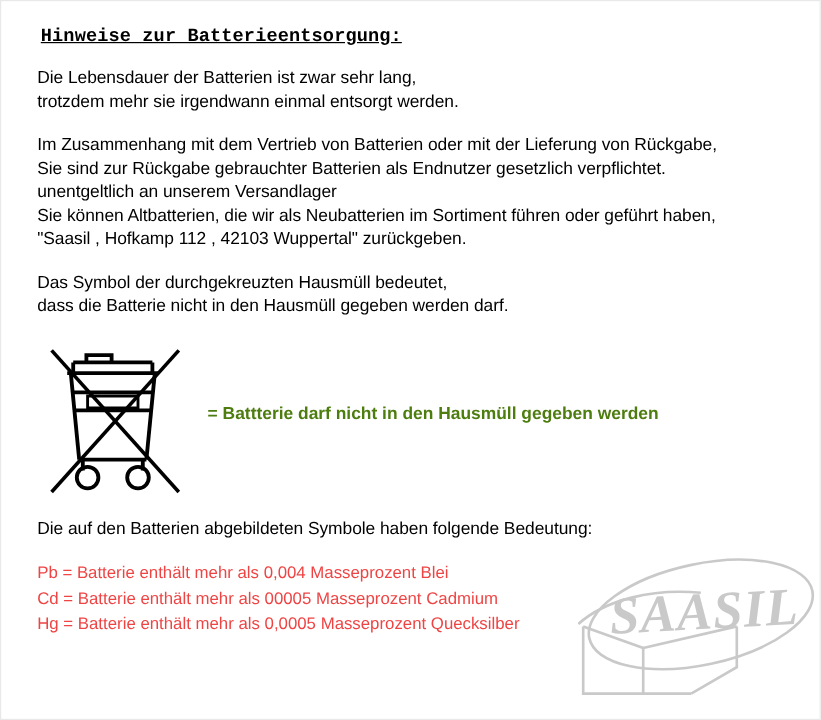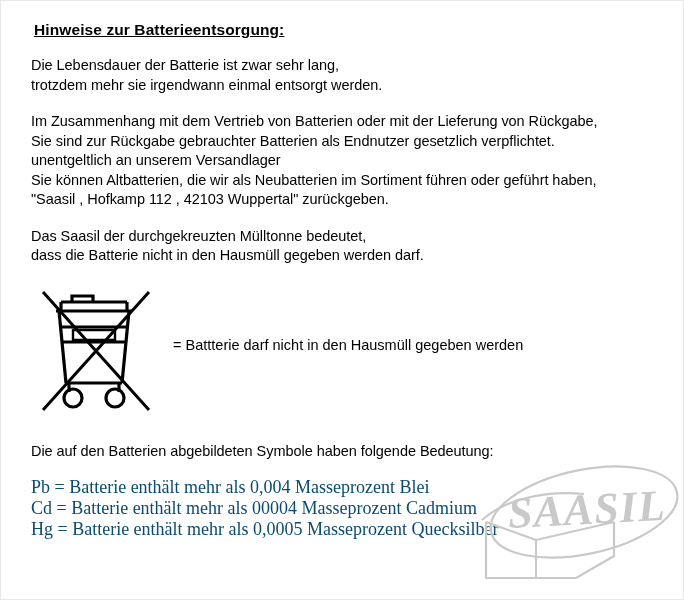--- a/index.html
+++ b/index.html
@@ -28,20 +28,21 @@
     padding: 12px 22px 0 30px;
     box-sizing: border-box;
   }
   .heading {
     font-size: 15.5px;
     font-weight: bold;
     text-decoration: underline;
     color: #000;
     margin: 8px 0 0 3px;
     letter-spacing: 0.1px;
+    font-family: Liberation Mono, monospace;
   }
   .para {
     font-size: 14.5px;
     color: #000;
     line-height: 19.5px;
     margin: 0;
     letter-spacing: -0.05px;
   }
   .block {
     margin-top: 17px;
@@ -59,32 +60,31 @@
     left: 4px;
     top: 0;
     width: 120px;
     height: 135px;
   }
   .bin-caption {
     position: absolute;
     left: 142px;
     top: 57px;
     font-size: 14.5px;
-    font-weight: normal;
-    color: #000000;
+    font-weight: bold;
+    color: #4d7c0f;
     white-space: nowrap;
   }
   .symbols-intro {
-    margin-top: 22px;
+    margin-top: 12px;
   }
   .sym-line {
-    font-size: 18px;
-    color: #0c4a6e;
+    font-size: 14px;
+    color: #ef4444;
     line-height: 21px;
-    font-family: Liberation Serif, serif;
   }
   .watermark {
     position: absolute;
     right: 4px;
     bottom: 4px;
     width: 215px;
     height: 135px;
     pointer-events: none;
   }
   .wm-text {
@@ -103,34 +103,34 @@
 </style>
 </head>
 <body>
 
 <div id="page">
   <div class="doc">
 
     <div class="heading">Hinweise zur Batterieentsorgung:</div>
 
     <div class="block">
-      <div class="para">Die Lebensdauer der Batterie ist zwar sehr lang,</div>
+      <div class="para">Die Lebensdauer der Batterien ist zwar sehr lang,</div>
       <div class="para"> trotzdem mehr sie irgendwann einmal entsorgt werden.</div>
     </div>
 
     <div class="block">
       <div class="para">Im Zusammenhang mit dem Vertrieb von Batterien oder mit der Lieferung von Rückgabe,</div>
       <div class="para">Sie sind zur Rückgabe gebrauchter Batterien als Endnutzer gesetzlich verpflichtet.</div>
       <div class="para">unentgeltlich an unserem Versandlager</div>
       <div class="para">Sie können Altbatterien, die wir als Neubatterien im Sortiment führen oder geführt haben,</div>
       <div class="para">"Saasil , Hofkamp 112 , 42103 Wuppertal" zurückgeben.</div>
     </div>
 
     <div class="block">
-      <div class="para">Das Saasil der durchgekreuzten Mülltonne bedeutet,</div>
+      <div class="para">Das Symbol der durchgekreuzten Hausmüll bedeutet,</div>
       <div class="para">dass die Batterie nicht in den Hausmüll gegeben werden darf.</div>
     </div>
 
     <div class="bin-row">
       <div class="bin-wrap">
         <svg width="120" height="135" viewBox="0 0 120 135" xmlns="http://www.w3.org/2000/svg">
           <g fill="none" stroke="#000000" stroke-width="3.2">
 
             <path d="M26 22 L92 22"></path>
             <path d="M26 22 L26 30"></path>
@@ -164,21 +164,21 @@
       </div>
       <div class="bin-caption">= Battterie darf nicht in den Hausmüll gegeben werden</div>
     </div>
 
     <div class="symbols-intro">
       <div class="para">Die auf den Batterien abgebildeten Symbole haben folgende Bedeutung:</div>
     </div>
 
     <div class="block tight">
       <div class="sym-line">Pb = Batterie enthält mehr als 0,004 Masseprozent Blei</div>
-      <div class="sym-line">Cd = Batterie enthält mehr als 00004 Masseprozent Cadmium</div>
+      <div class="sym-line">Cd = Batterie enthält mehr als 00005 Masseprozent Cadmium</div>
       <div class="sym-line">Hg = Batterie enthält mehr als 0,0005 Masseprozent Quecksilber</div>
     </div>
 
   </div>
 
   <div class="watermark">
     <svg width="215" height="135" viewBox="0 0 215 135" xmlns="http://www.w3.org/2000/svg">
       <g fill="none" stroke="#c9c9c9" stroke-width="2.2">
         <ellipse cx="120" cy="52" rx="95" ry="42" transform="rotate(-12 120 52)"></ellipse>
         <path d="M18 60 C40 40 80 30 120 34"></path>

